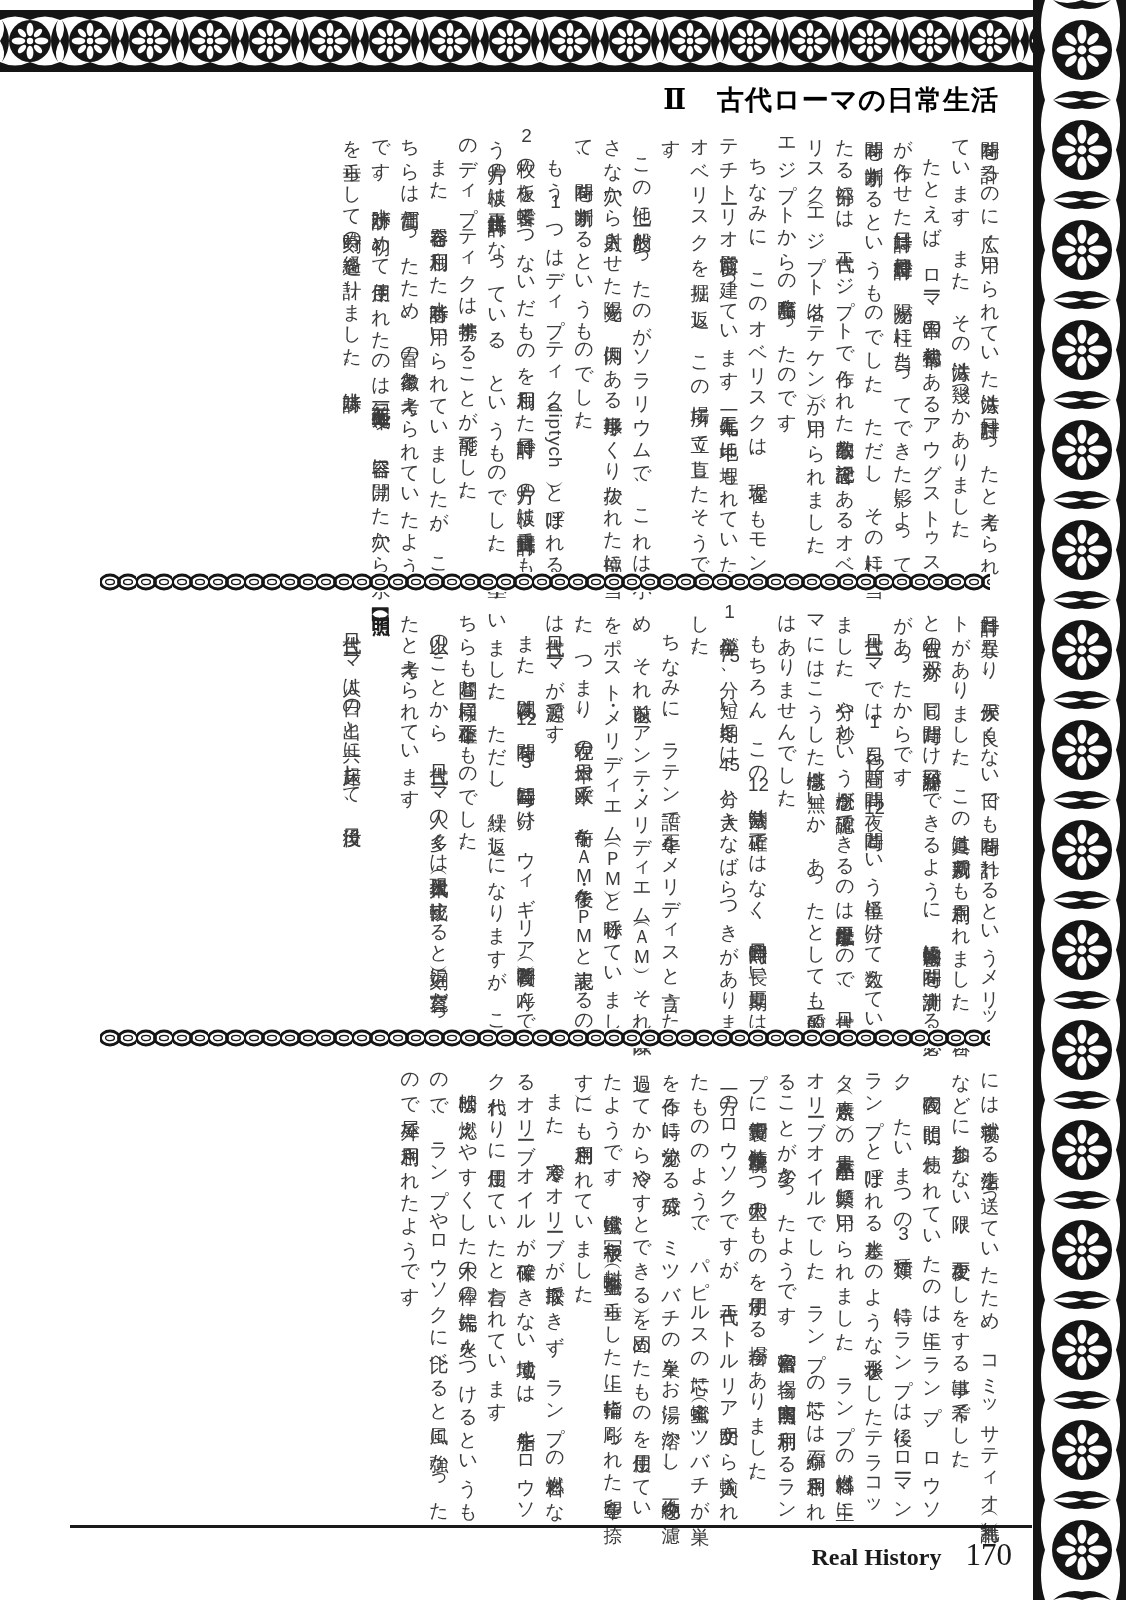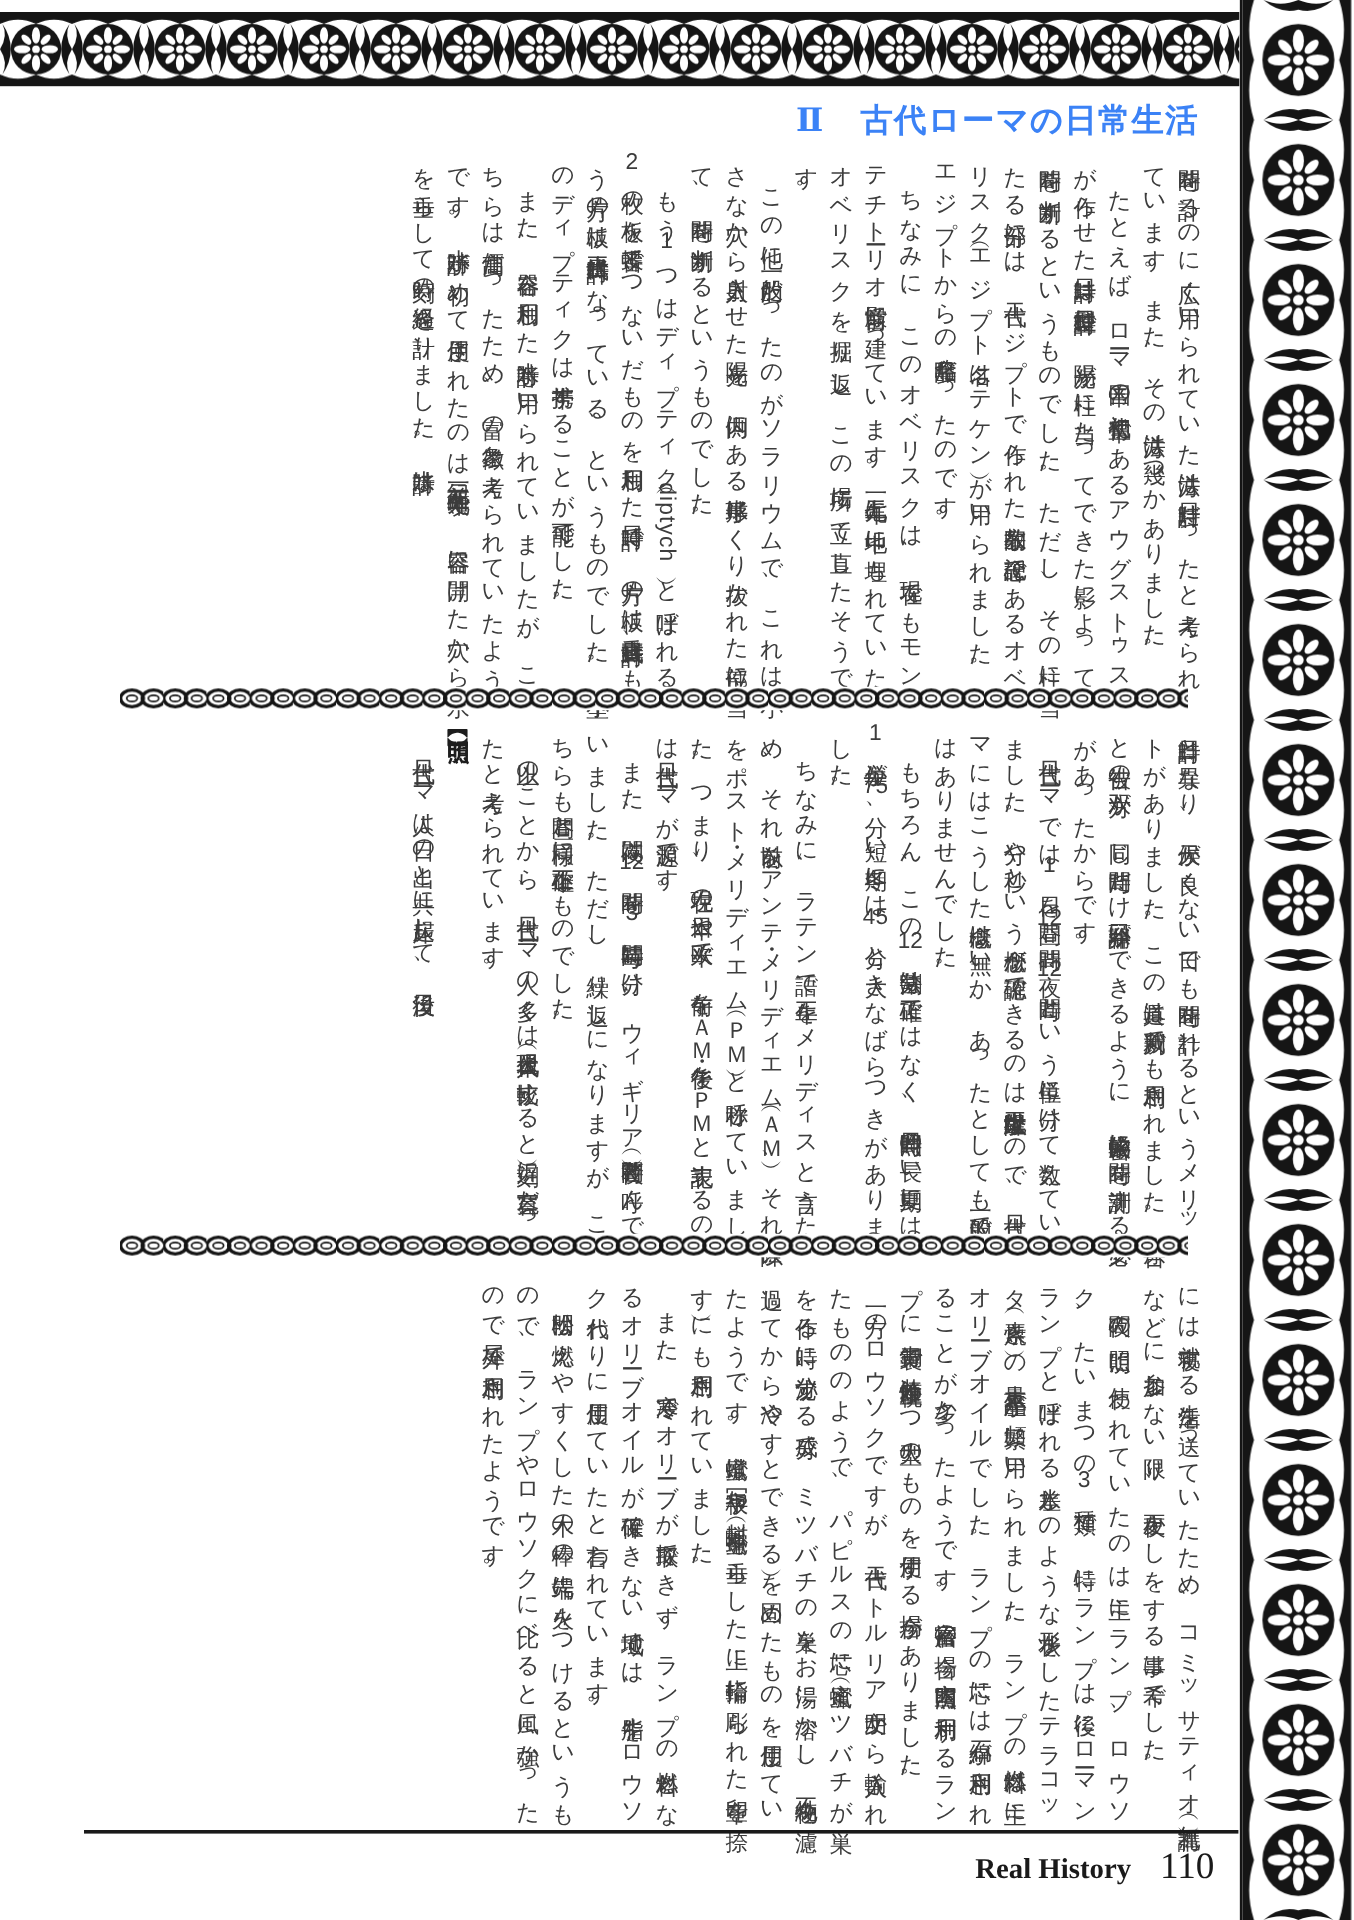--- a/index.html
+++ b/index.html
@@ -15,21 +15,21 @@
   .band-top { position: absolute; top: 10px; left: 0; }
   .band-right { position: absolute; top: 0; right: 0; }
   
   .content { position: absolute; left: 100px; top: 82px; width: 905px; }
   .chapter {
     margin: 0 6px 8px 0;
     text-align: right;
     font-family: "Liberation Serif", "DejaVu Serif", serif;
     font-weight: bold;
     font-size: 27px;
-    color: #3b82f6;
+    color: #000000;
     letter-spacing: 1px;
   }
   .chapter .numeral { margin-right: 30px; }
   
   .vblock {
     writing-mode: vertical-rl;
     text-orientation: mixed;
     text-align: justify;
     width: 905px;
     font-size: 19px;
@@ -182,14 +182,14 @@
     <p>夜間の照明に使われていたのは主にランプ、ロウソク、たいまつの<span class="tcy">3</span>種類で、特にランプは後にローマンランプと呼ばれる水差しのような形状をしたテラコッタ（素焼き）の大量生産品が頻繁に用いられました。ランプの燃料は主にオリーブオイルでした。ランプの芯には石綿が利用されることが多かったようです。富裕層の場合、室内照明に利用するランプに青銅製で装飾性重視かつ大型のものを使用する場合がありました。</p>
     <p>一方のロウソクですが、古代エトルリア文明から輸入されたもののようで、パピルスの芯に蜜蝋（ミツバチが巣を作る時に分泌する成分で、ミツバチの巣をお湯に溶かし、不純物を濾過してから冷やすとできる）を固めたものを使用していたようです。蜜蝋は写字板や封蝋（蜜蝋を垂らした上に指輪に彫られた印章を捺す）にも利用されていました。</p>
     <p>また、寒冷でオリーブが採取できず、ランプの燃料となるオリーブオイルが確保できない地域では、牛脂をロウソク代わりに使用していたと言われています。</p>
     <p>松明は燃えやすくした木の棒の先端に火をつけるというもので、ランプやロウソクに比べると風に強かったので屋外で利用されたようです。</p>
   </section>
 
 </div>
 
 <footer class="footer">
   <span class="book-title">Real History</span>
-  <span class="page-number">110</span>
+  <span class="page-number">170</span>
 </footer>
 
 </body></html>

